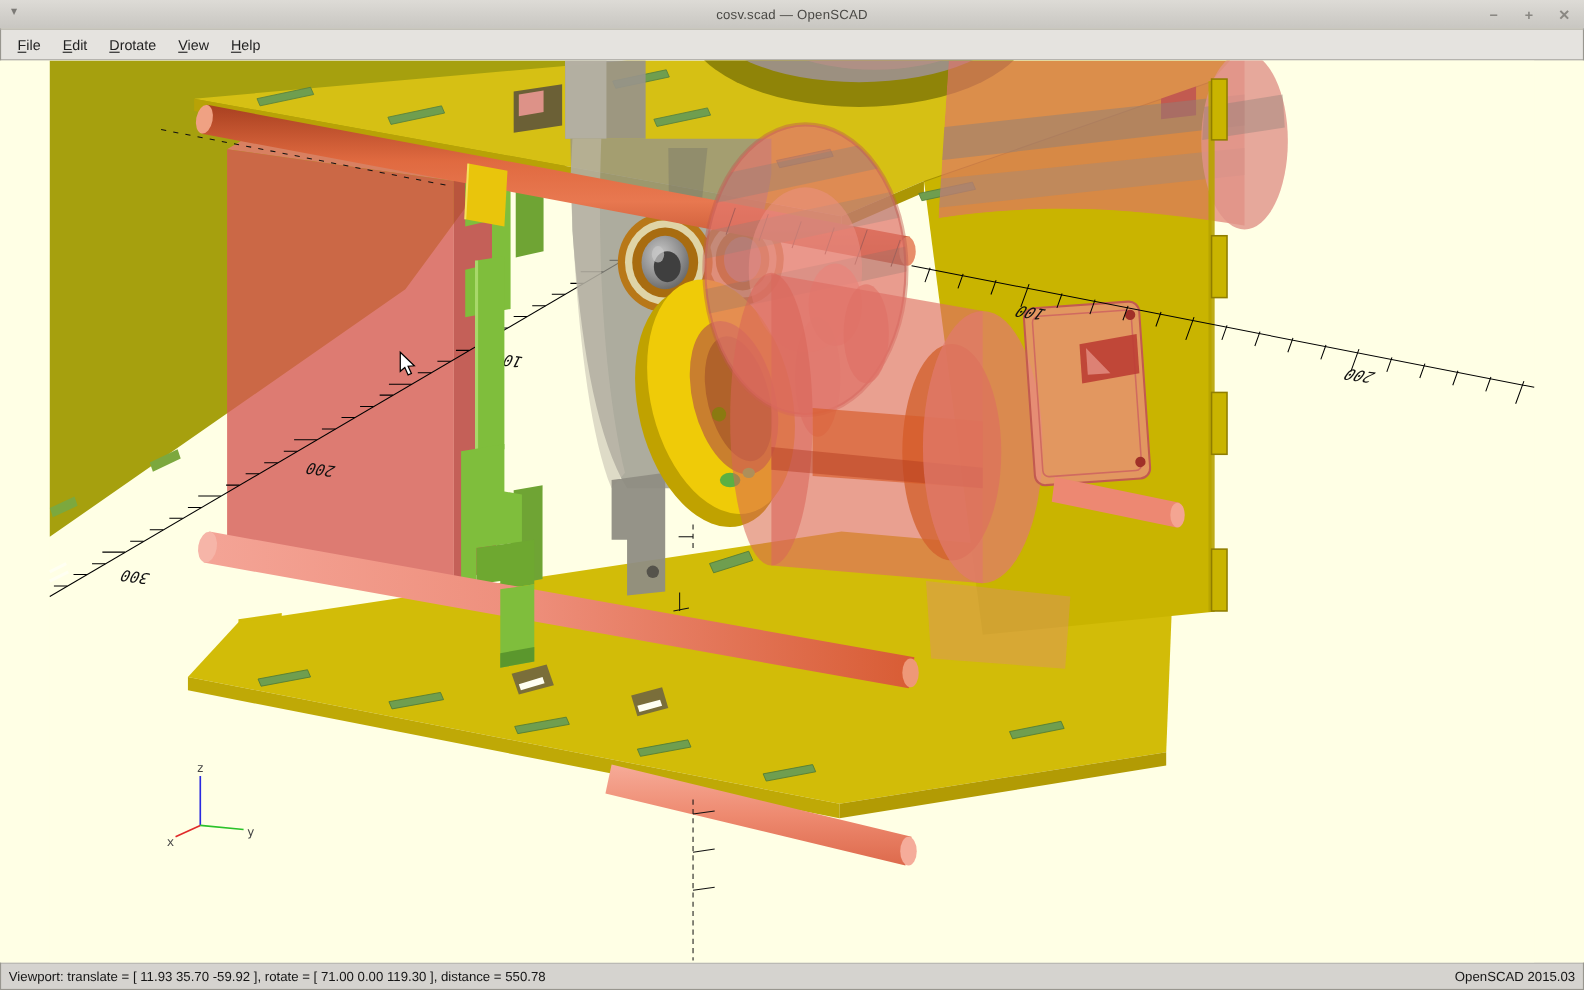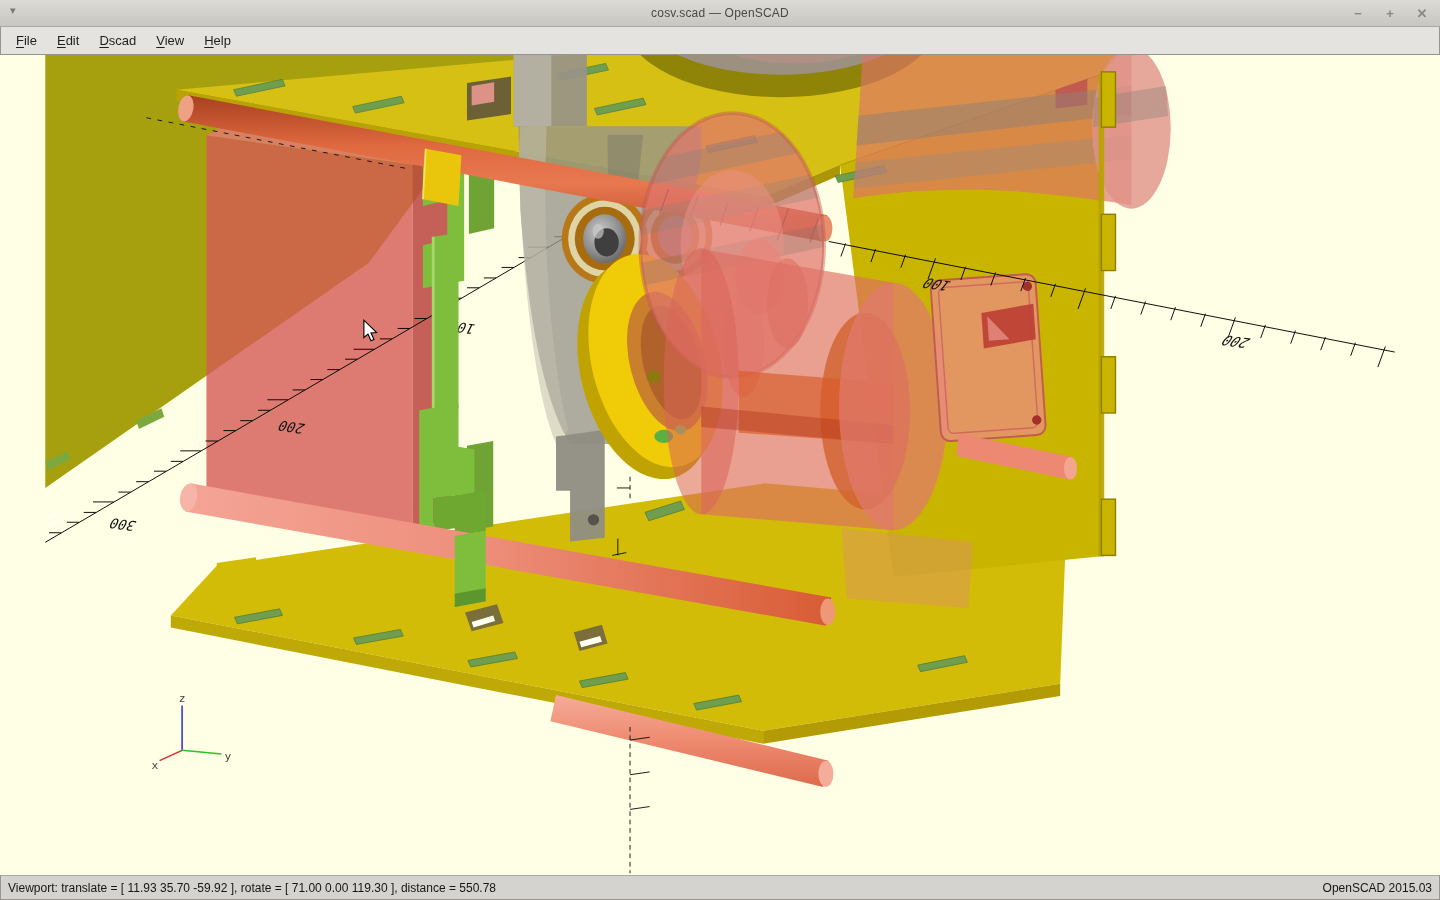--- a/index.html
+++ b/index.html
@@ -63,21 +63,21 @@
     <div class="win-controls">
       <span class="win-btn">−</span>
       <span class="win-btn">+</span>
       <span class="win-btn">✕</span>
     </div>
   </div>
 
   <div class="menubar">
     <span class="menu-item"><span class="mn">F</span><span>ile</span></span>
     <span class="menu-item"><span class="mn">E</span><span>dit</span></span>
-    <span class="menu-item"><span class="mn">D</span><span>scad</span></span>
+    <span class="menu-item"><span class="mn">D</span><span>rotate</span></span>
     <span class="menu-item"><span class="mn">V</span><span>iew</span></span>
     <span class="menu-item"><span class="mn">H</span><span>elp</span></span>
   </div>
 
   <div class="viewport">
   <svg width="1440" height="820" viewBox="0 55 1440 875">
     <defs>
       <linearGradient id="rod1g" x1="0" y1="0" x2="0" y2="1">
         <stop offset="0" stop-color="#a84020"></stop>
             <stop offset="0.35" stop-color="#e06a40"></stop>

